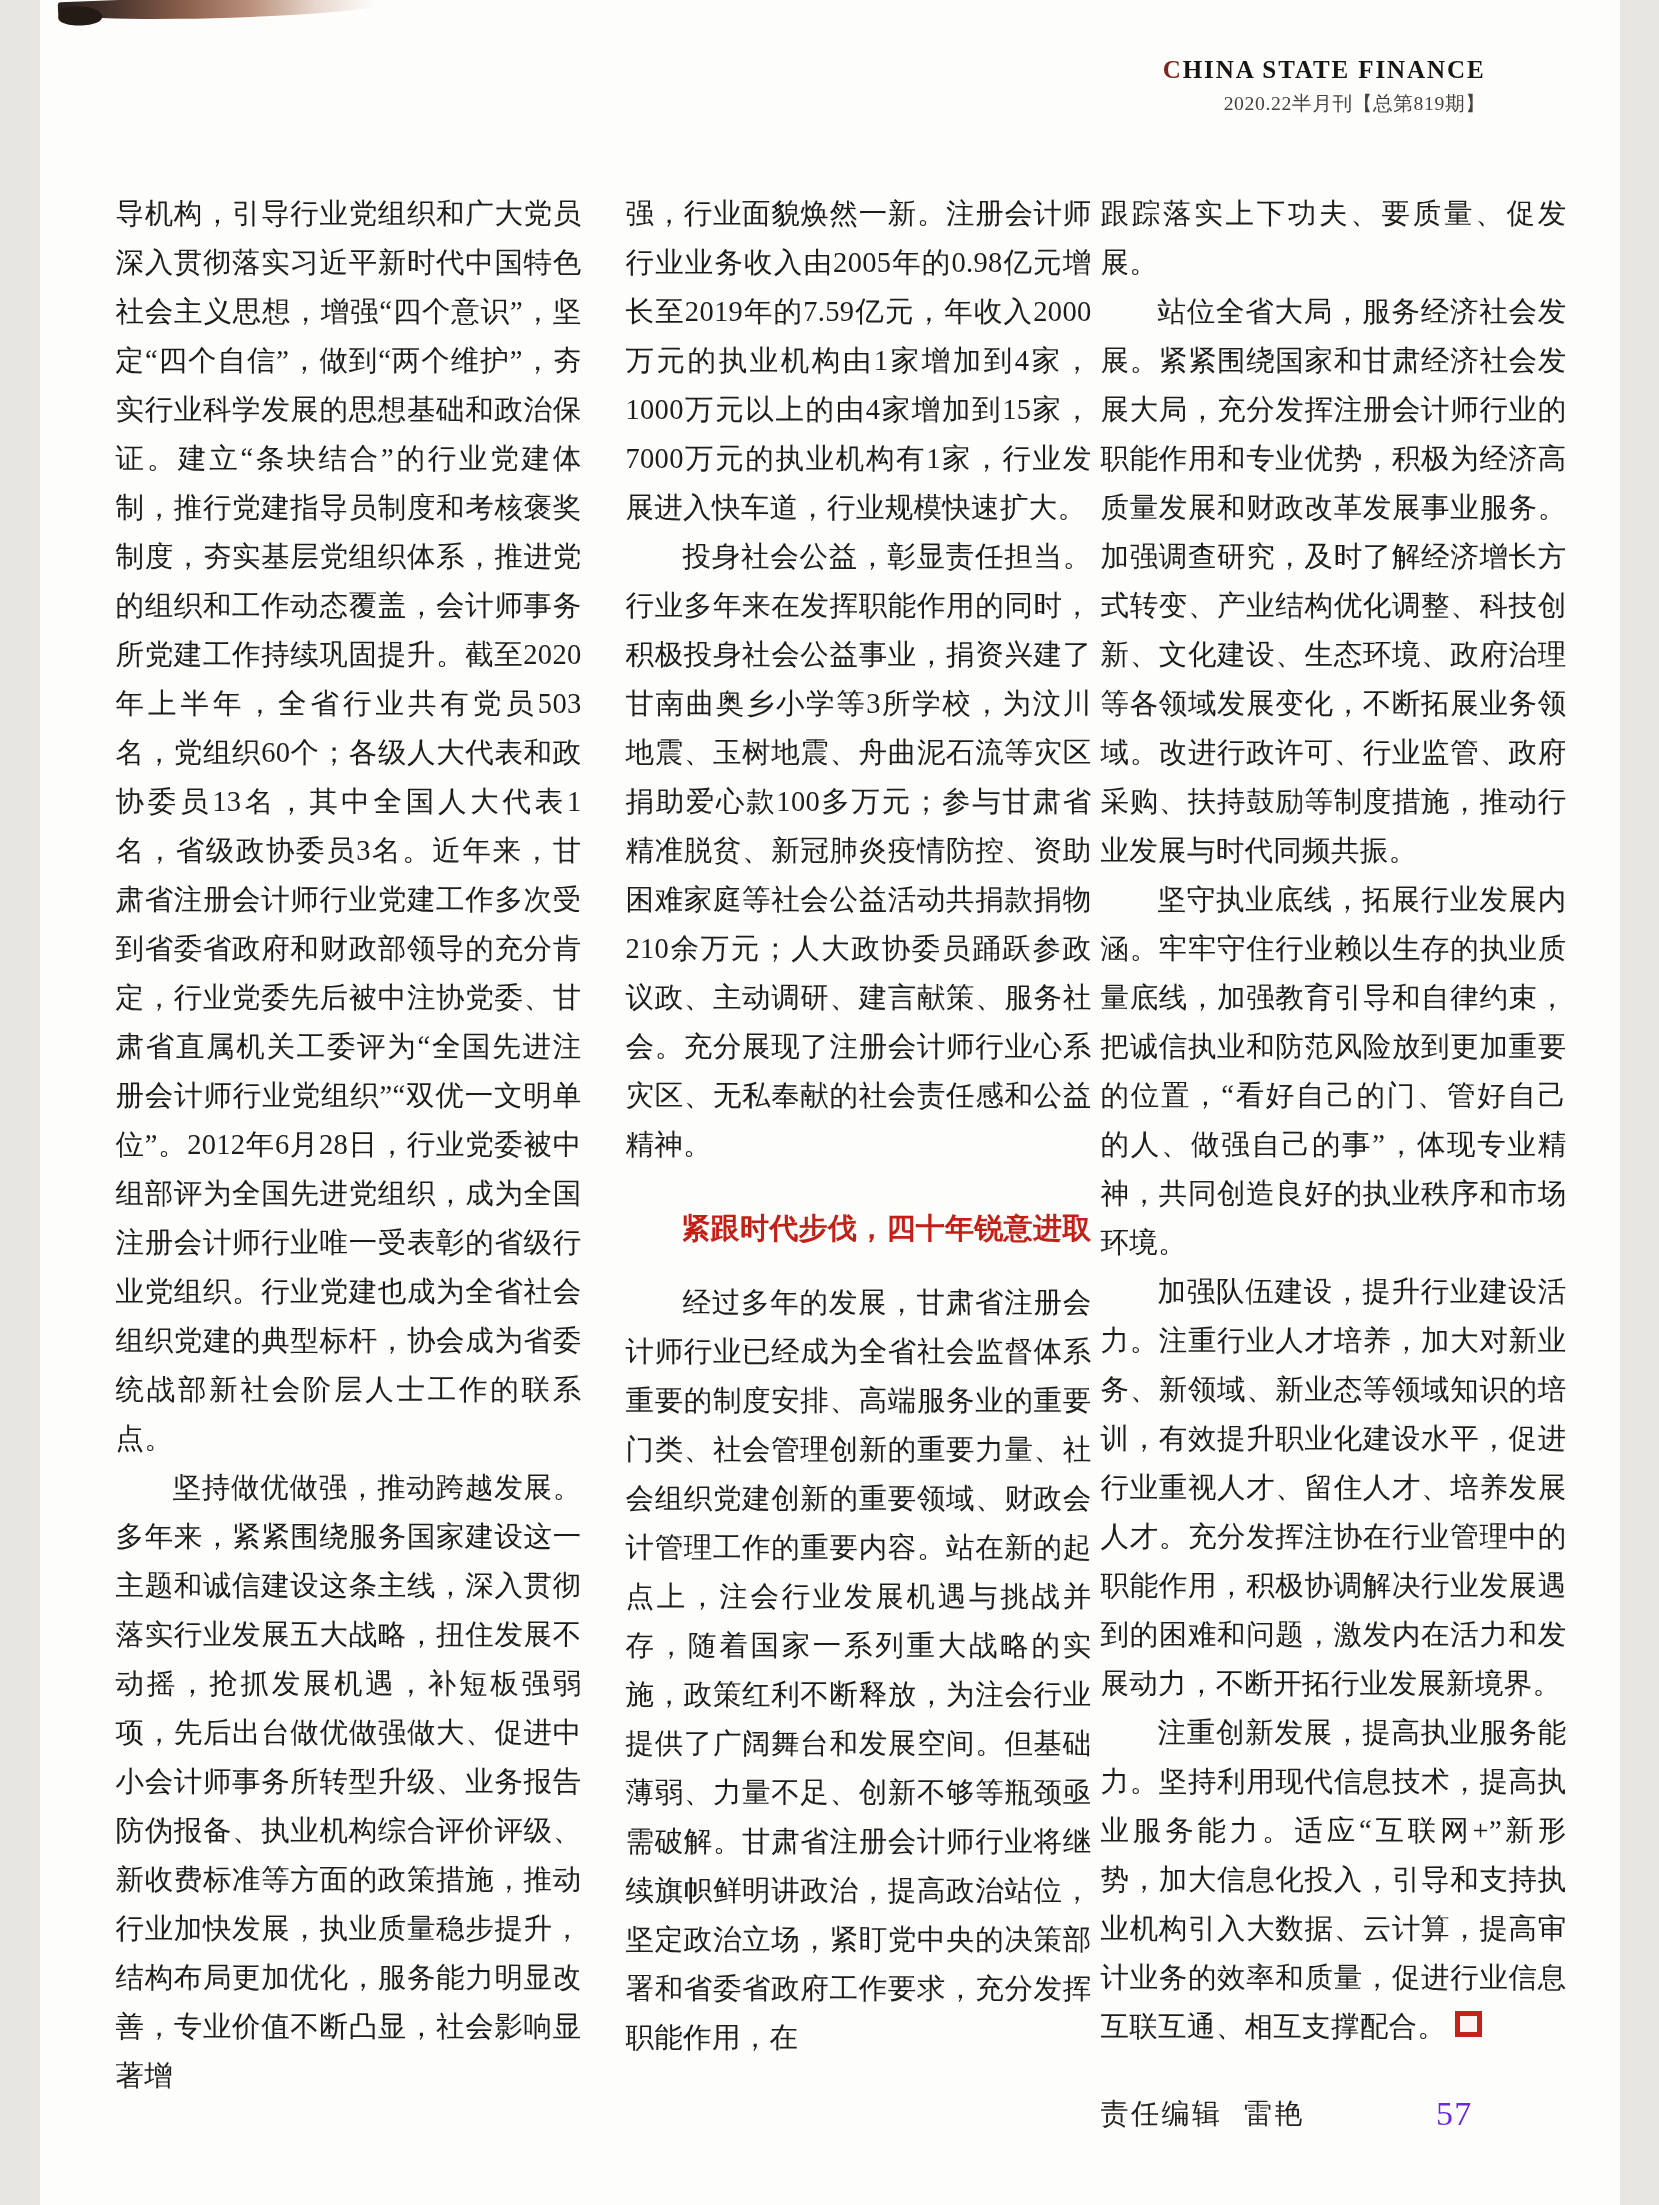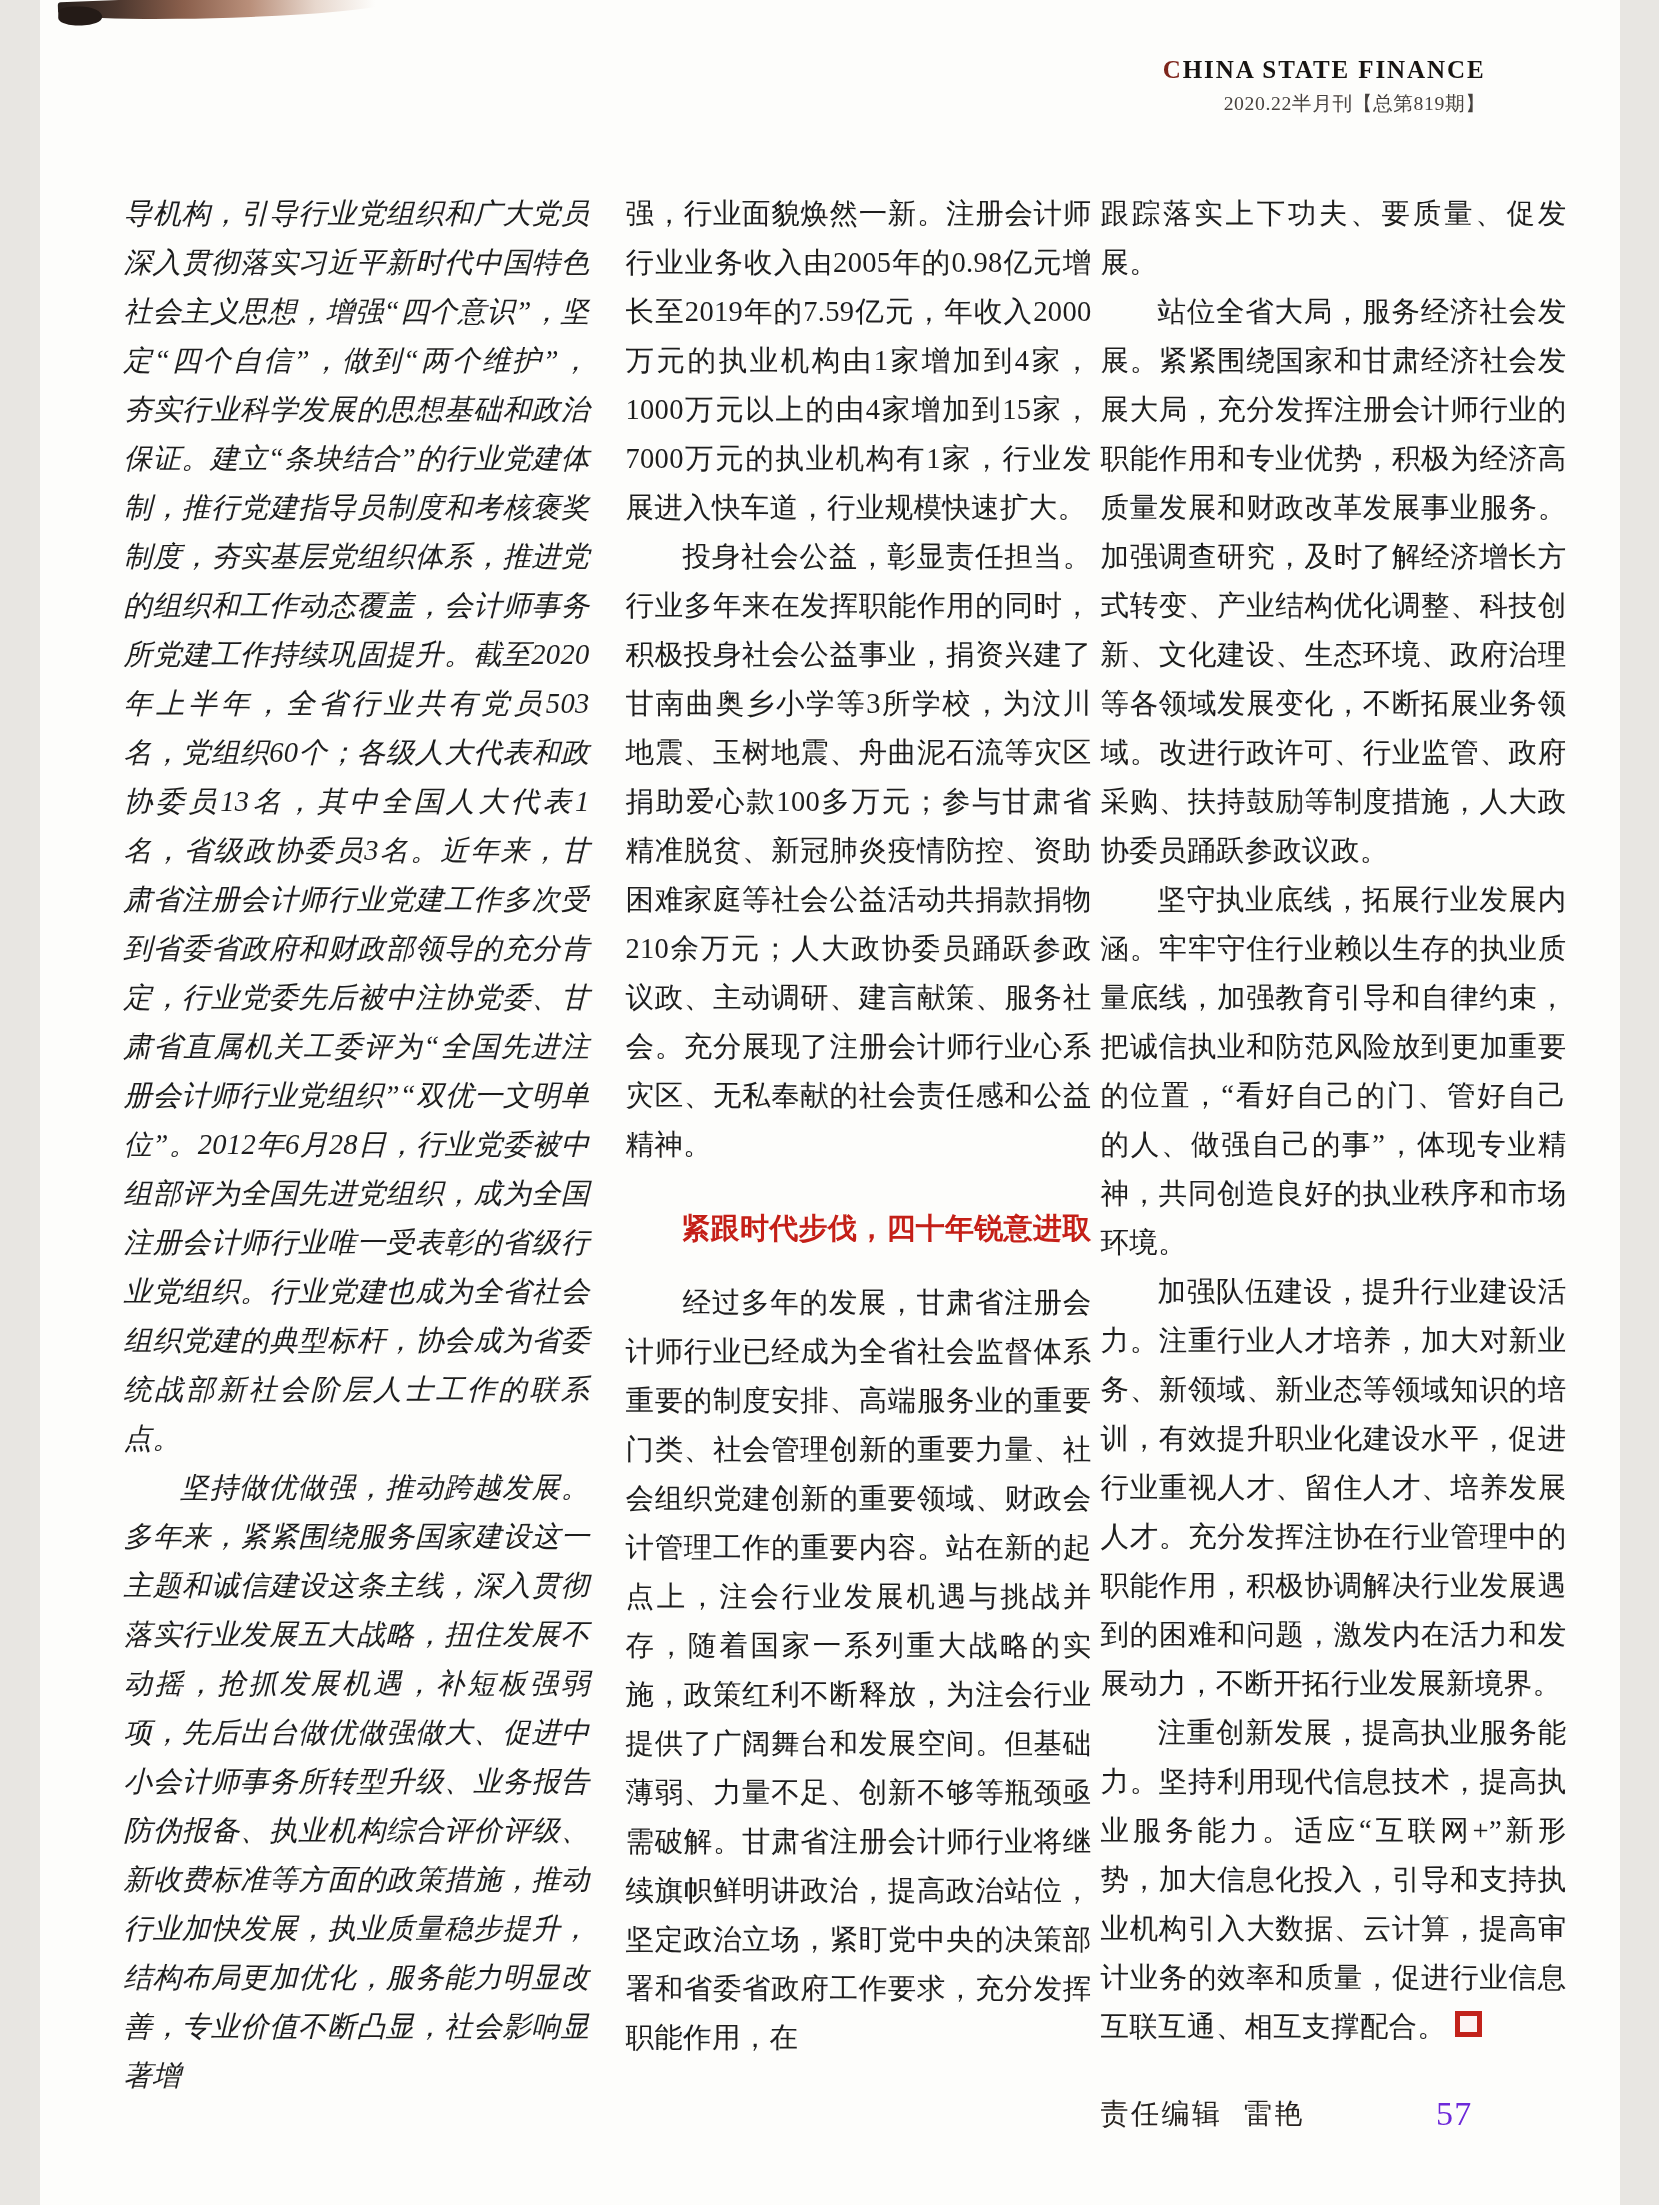--- a/index.html
+++ b/index.html
@@ -64,21 +64,21 @@
   
   .col {
     position: absolute;
     top: 189px;
     width: 466px;
     font-size: 28.5px;
     line-height: 49px;
     text-align: justify;
     letter-spacing: 0.3px;
   }
-  .col-1 { left: 84px; font-style: italic; }
+  .col-1 { left: 76px; }
   .col-2 { left: 574px; margin-left: 12px; }
   .col-3 { left: 1061px; }
   .para { margin: 0; }
   .para.indent { text-indent: 2em; }
   .red-heading {
     margin: 33px 0 24px 0;
     font-weight: bold;
     font-size: 29px;
     line-height: 52px;
     color: #c41f17;
@@ -133,21 +133,21 @@
     <p class="para">强，行业面貌焕然一新。注册会计师行业业务收入由2005年的0.98亿元增长至2019年的7.59亿元，年收入2000万元的执业机构由1家增加到4家，1000万元以上的由4家增加到15家，7000万元的执业机构有1家，行业发展进入快车道，行业规模快速扩大。</p>
     <p class="para indent">投身社会公益，彰显责任担当。行业多年来在发挥职能作用的同时，积极投身社会公益事业，捐资兴建了甘南曲奥乡小学等3所学校，为汶川地震、玉树地震、舟曲泥石流等灾区捐助爱心款100多万元；参与甘肃省精准脱贫、新冠肺炎疫情防控、资助困难家庭等社会公益活动共捐款捐物210余万元；人大政协委员踊跃参政议政、主动调研、建言献策、服务社会。充分展现了注册会计师行业心系灾区、无私奉献的社会责任感和公益精神。</p>
     <div class="red-heading">
       <div>紧跟时代步伐，四十年锐意进取</div>
     </div>
     <p class="para indent">经过多年的发展，甘肃省注册会计师行业已经成为全省社会监督体系重要的制度安排、高端服务业的重要门类、社会管理创新的重要力量、社会组织党建创新的重要领域、财政会计管理工作的重要内容。站在新的起点上，注会行业发展机遇与挑战并存，随着国家一系列重大战略的实施，政策红利不断释放，为注会行业提供了广阔舞台和发展空间。但基础薄弱、力量不足、创新不够等瓶颈亟需破解。甘肃省注册会计师行业将继续旗帜鲜明讲政治，提高政治站位，坚定政治立场，紧盯党中央的决策部署和省委省政府工作要求，充分发挥职能作用，在</p>
   </section>
 
   <section class="col col-3">
     <p class="para">跟踪落实上下功夫、要质量、促发展。</p>
-    <p class="para indent">站位全省大局，服务经济社会发展。紧紧围绕国家和甘肃经济社会发展大局，充分发挥注册会计师行业的职能作用和专业优势，积极为经济高质量发展和财政改革发展事业服务。加强调查研究，及时了解经济增长方式转变、产业结构优化调整、科技创新、文化建设、生态环境、政府治理等各领域发展变化，不断拓展业务领域。改进行政许可、行业监管、政府采购、扶持鼓励等制度措施，人大政协委员踊跃参政议政。</p>
+    <p class="para indent">站位全省大局，服务经济社会发展。紧紧围绕国家和甘肃经济社会发展大局，充分发挥注册会计师行业的职能作用和专业优势，积极为经济高质量发展和财政改革发展事业服务。加强调查研究，及时了解经济增长方式转变、产业结构优化调整、科技创新、文化建设、生态环境、政府治理等各领域发展变化，不断拓展业务领域。改进行政许可、行业监管、政府采购、扶持鼓励等制度措施，推动行业发展与时代同频共振。</p>
     <p class="para indent">坚守执业底线，拓展行业发展内涵。牢牢守住行业赖以生存的执业质量底线，加强教育引导和自律约束，把诚信执业和防范风险放到更加重要的位置，“看好自己的门、管好自己的人、做强自己的事”，体现专业精神，共同创造良好的执业秩序和市场环境。</p>
     <p class="para indent">加强队伍建设，提升行业建设活力。注重行业人才培养，加大对新业务、新领域、新业态等领域知识的培训，有效提升职业化建设水平，促进行业重视人才、留住人才、培养发展人才。充分发挥注协在行业管理中的职能作用，积极协调解决行业发展遇到的困难和问题，激发内在活力和发展动力，不断开拓行业发展新境界。</p>
     <p class="para indent">
       <span>注重创新发展，提高执业服务能力。坚持利用现代信息技术，提高执业服务能力。适应“互联网+”新形势，加大信息化投入，引导和支持执业机构引入大数据、云计算，提高审计业务的效率和质量，促进行业信息互联互通、相互支撑配合。</span><span class="end-square"></span>
     </p>
     <div class="editor-line">
       <span>责任编辑</span><span class="editor-name">雷艳</span>
     </div>
   </section>
 

